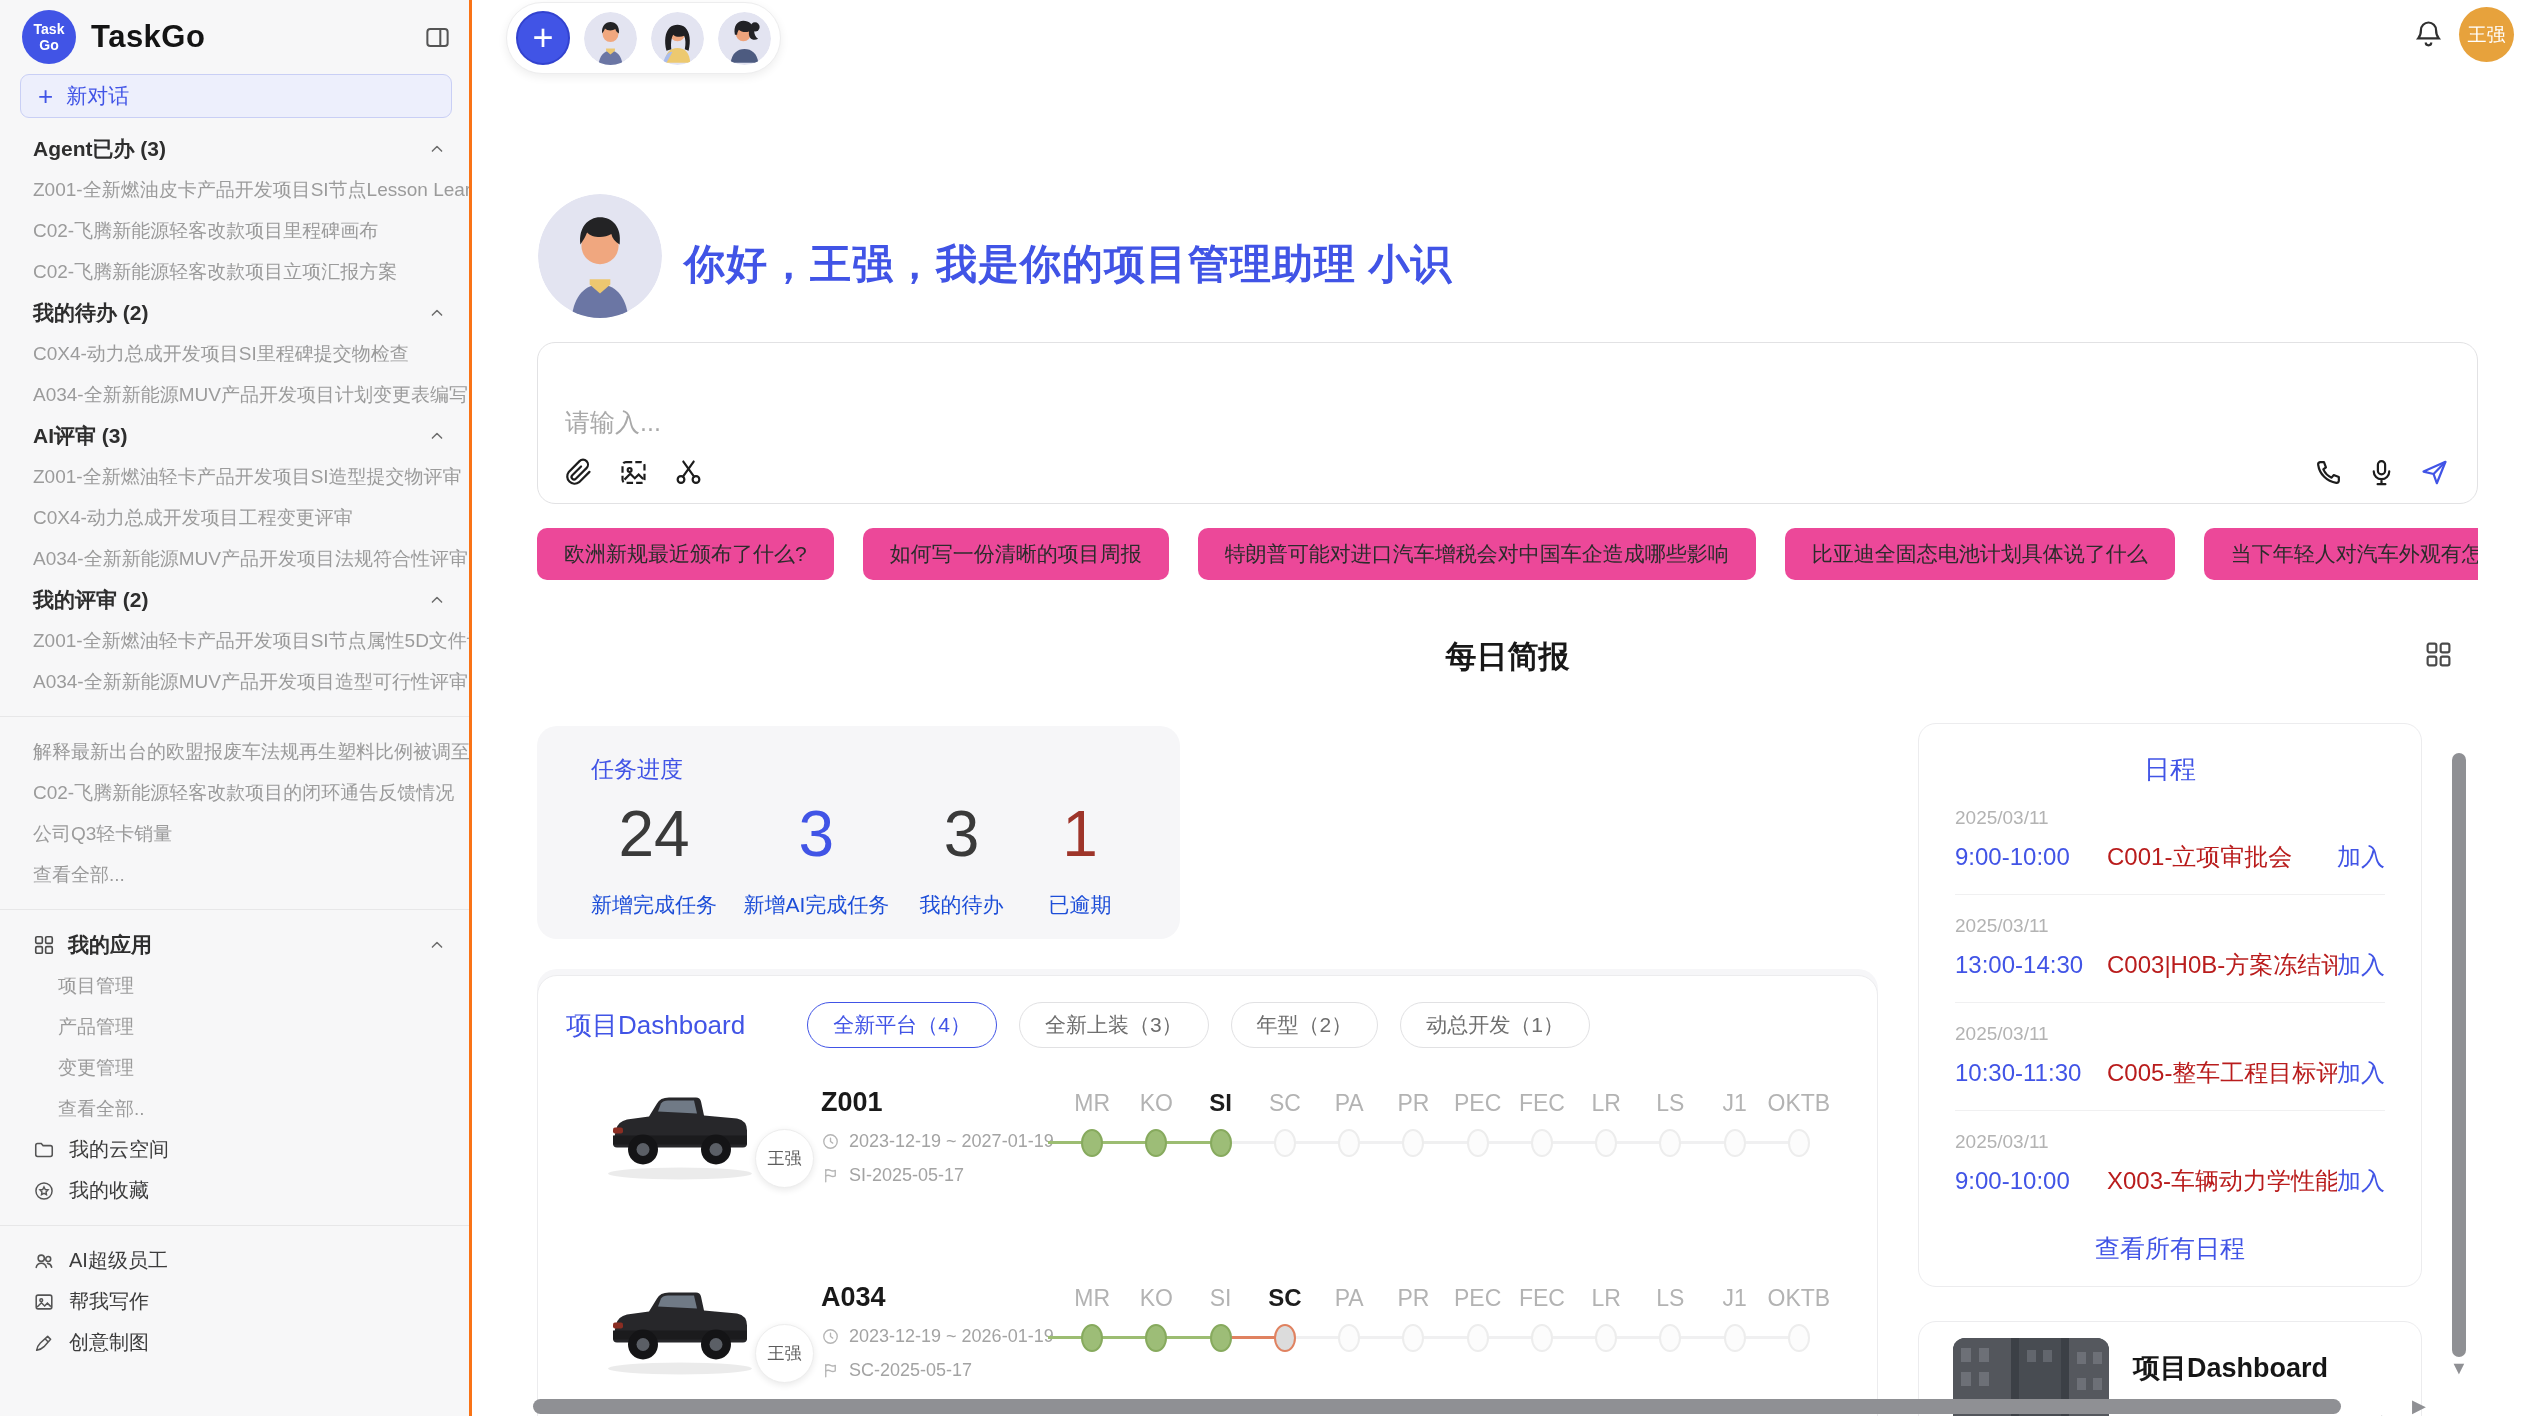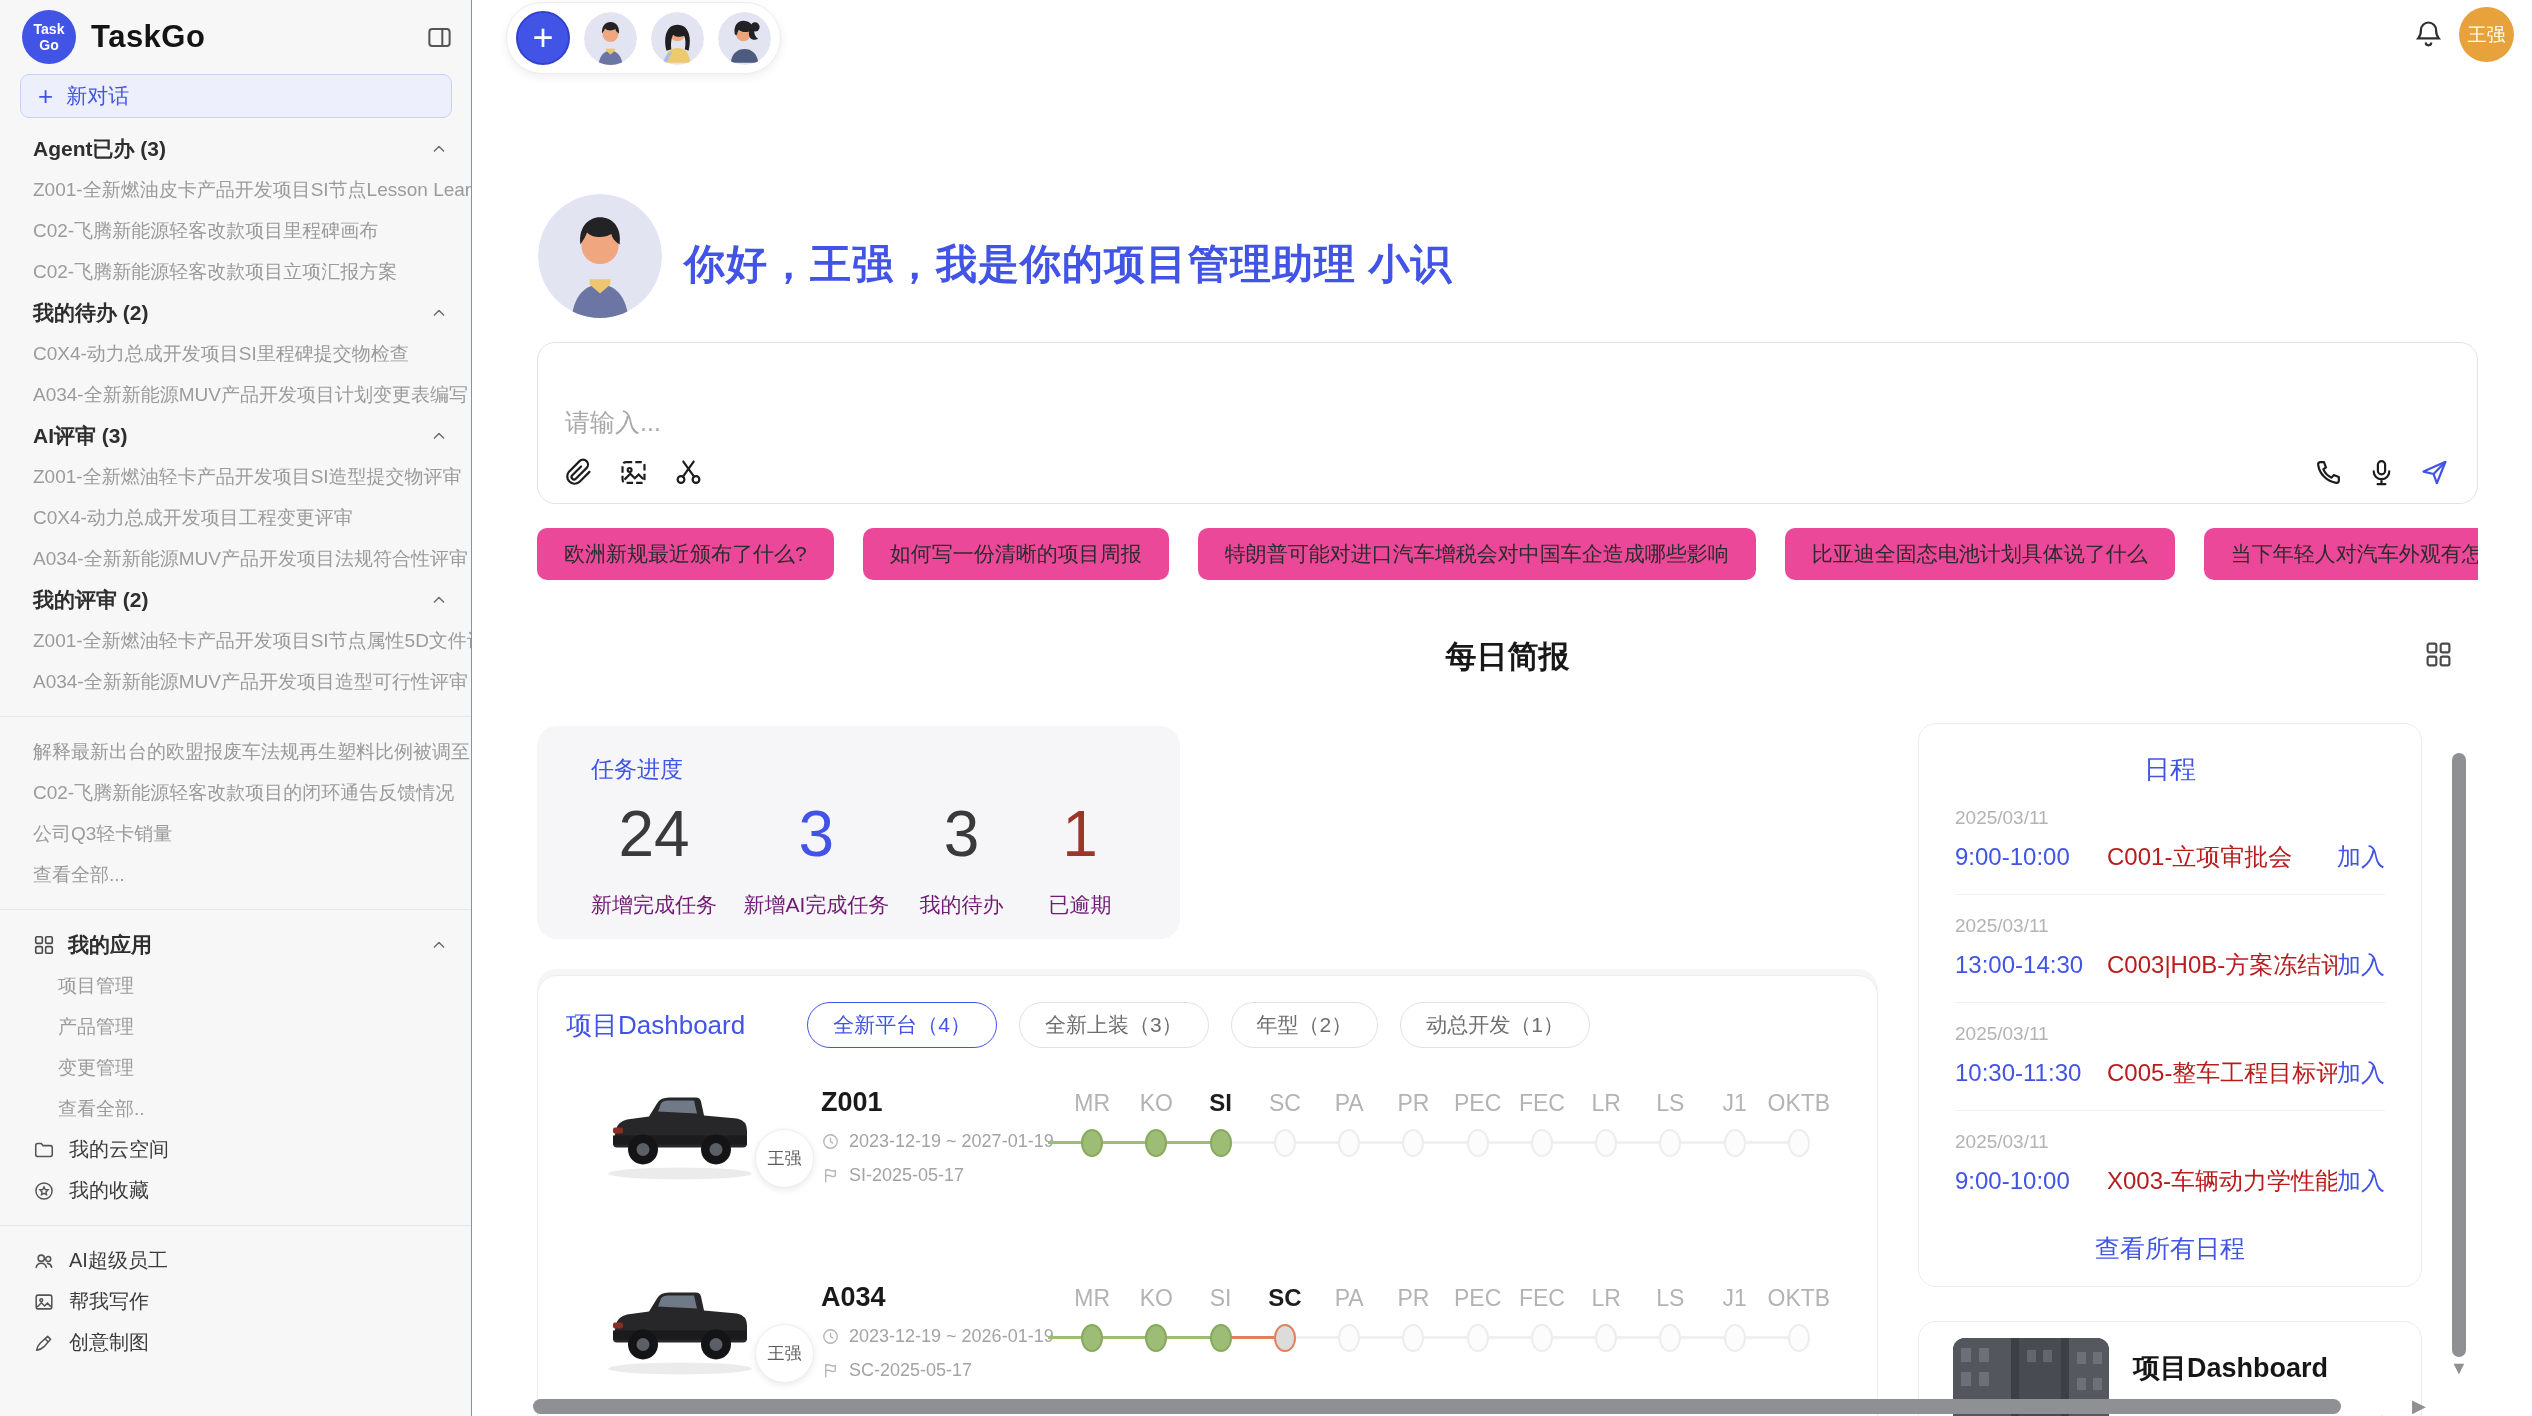--- a/index.html
+++ b/index.html
@@ -2,21 +2,21 @@
 <html><head>
 <meta charset="utf-8">
 <style>
   html,body{margin:0;padding:0;background:#fff;}
   .screen{position:relative;width:2532px;height:1416px;overflow:hidden;background:#fff;
           font-family:"Liberation Sans","DejaVu Sans",sans-serif;-webkit-font-smoothing:antialiased;}
   svg{display:block;width:100%;height:100%;}
 
   
   .sidebar{position:absolute;left:0;top:0;width:472px;height:1416px;background:#f7f7f8;
-           border-right:1px solid #f97316;box-sizing:border-box;}
+           border-right:3px solid #f97316;box-sizing:border-box;}
   .sb-header{position:absolute;left:22px;top:9px;right:18px;height:56px;display:flex;align-items:center;}
   .logo{width:54px;height:54px;border-radius:50%;background:#4154e6;color:#fff;display:flex;
         flex-direction:column;align-items:center;justify-content:center;font-size:14px;font-weight:700;line-height:16px;}
   .app-title{margin-left:15px;font-size:31px;font-weight:700;color:#141414;letter-spacing:.5px;}
   .collapse{margin-left:auto;width:27px;height:27px;color:#555;}
   .new-chat{position:absolute;left:20px;top:74px;width:432px;height:44px;border-radius:9px;background:#edeffc;
             border:1px solid #c9cff5;color:#4154e6;font-size:21px;display:flex;align-items:center;gap:13px;
             padding:0 17px;box-sizing:border-box;cursor:pointer;}
   .new-chat .plus{font-size:26px;line-height:26px;font-weight:400;}
   .sb-nav{position:absolute;left:0;top:128px;right:0;bottom:0;overflow:hidden;}
@@ -59,21 +59,21 @@
   .brief-title{position:absolute;left:537px;top:636px;width:1941px;text-align:center;font-size:31px;font-weight:700;color:#181818;}
   .brief-grid{position:absolute;left:2424px;top:640px;width:29px;height:29px;color:#4a4a4a;cursor:pointer;}
   .stats{position:absolute;left:537px;top:726px;width:1341px;display:flex;gap:30px;flex-direction:column;}
   .stat-card{background:#f6f6f8;border-radius:20px;box-sizing:border-box;padding:28px 54px 0;height:213px;}
   .stat-card.c0{width:643px;}
   .stat-card.c1{flex:1;}
   .stat-title{font-size:23px;color:#4154e6;}
   .stat-row{display:flex;justify-content:space-between;margin-top:16px;}
   .stat{text-align:center;min-width:92px;}
   .stat-val{font-size:64px;font-weight:500;line-height:66px;}
-  .stat-label{font-size:21px;color:#701a75;margin-top:24px;white-space:nowrap;}
+  .stat-label{font-size:21px;color:#1d4ed8;margin-top:24px;white-space:nowrap;}
 
   
   .dash{position:absolute;left:537px;top:975px;width:1341px;height:640px;background:#fff;border:1px solid #ececee;
         border-radius:20px;box-sizing:border-box;padding:26px 28px;}
   .dash-head{display:flex;align-items:center;height:46px;}
   .dash-title{font-size:26px;color:#4154e6;}
   .filters{display:flex;gap:22px;margin-left:62px;}
   .filter{height:46px;border-radius:23px;display:flex;align-items:center;padding:0 25px;font-size:21px;
           border:1.5px solid #e1e1e3;color:#6e6e6e;background:#fff;box-sizing:border-box;white-space:nowrap;cursor:pointer;}
   .filter.active{border-color:#4154e6;color:#4154e6;}

